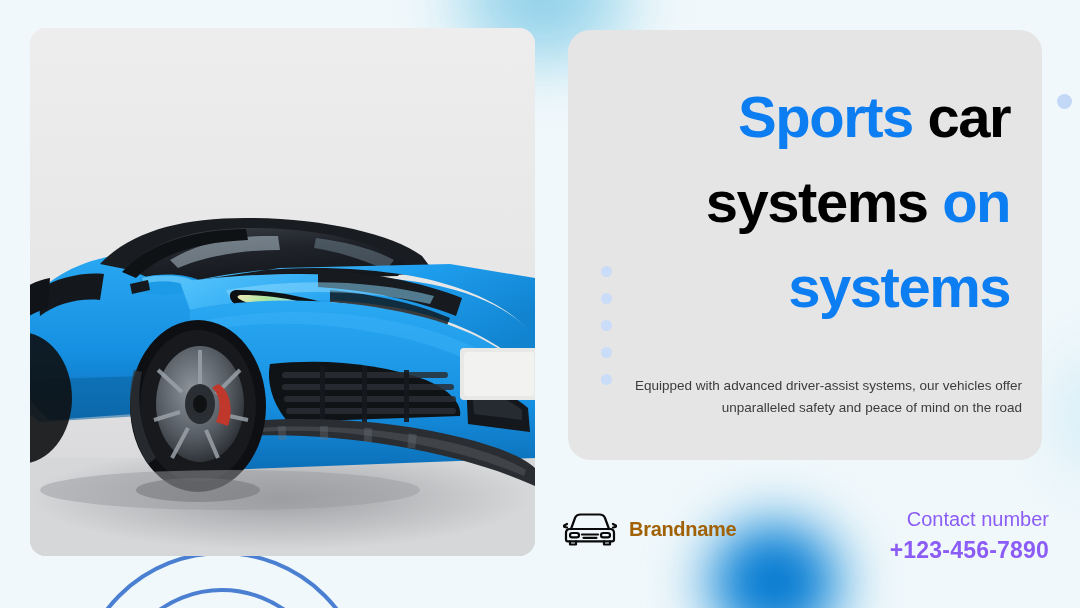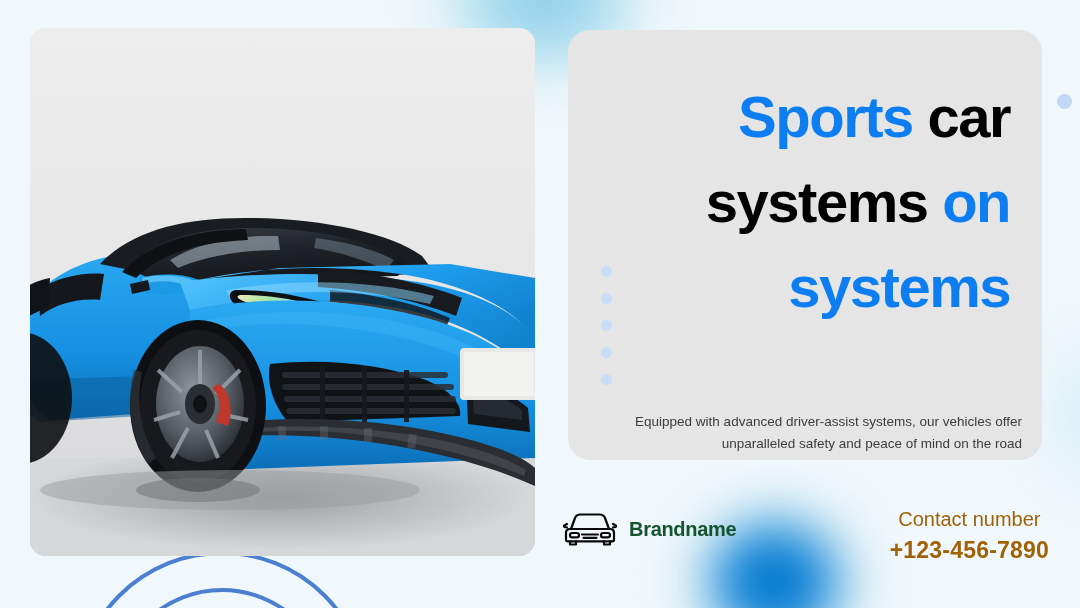--- a/index.html
+++ b/index.html
@@ -92,38 +92,37 @@
     border-radius:50%; background:#c9dcf8;
   }
 
   .body-copy {
     position:absolute;
     left:40px; right:20px; top:345px;
     text-align:right;
     font-size:13.5px;
     line-height:22px;
     color:#3c3c3c;
-    margin-top:36px;
   }
 
   
   .footer { position:absolute; left:0; right:0; top:495px; height:80px; z-index:3; }
 
   .brand {
     position:absolute; left:563px; top:14px;
     display:flex; align-items:center; gap:12px;
   }
   .brand-icon { width:54px; height:40px; display:block; }
   .brand-name {
-    font-size:20px; font-weight:700; color:#14532d; letter-spacing:-.3px;
+    font-size:20px; font-weight:700; color:#a16207; letter-spacing:-.3px;
   }
 
   .contact {
     position:absolute; right:31px; top:9px;
-    text-align:center; color:#a16207;
+    text-align:right; color:#8b5cf6;
   }
   .contact-label { font-size:20px; line-height:30px; font-weight:400; }
   .contact-number { font-size:23px; line-height:32px; font-weight:700; letter-spacing:.2px; }
 </style>
 </head>
 <body>
 
 <div id="bg-layer">
   <div class="blob-top"></div>
   <div class="blob-right"></div>

